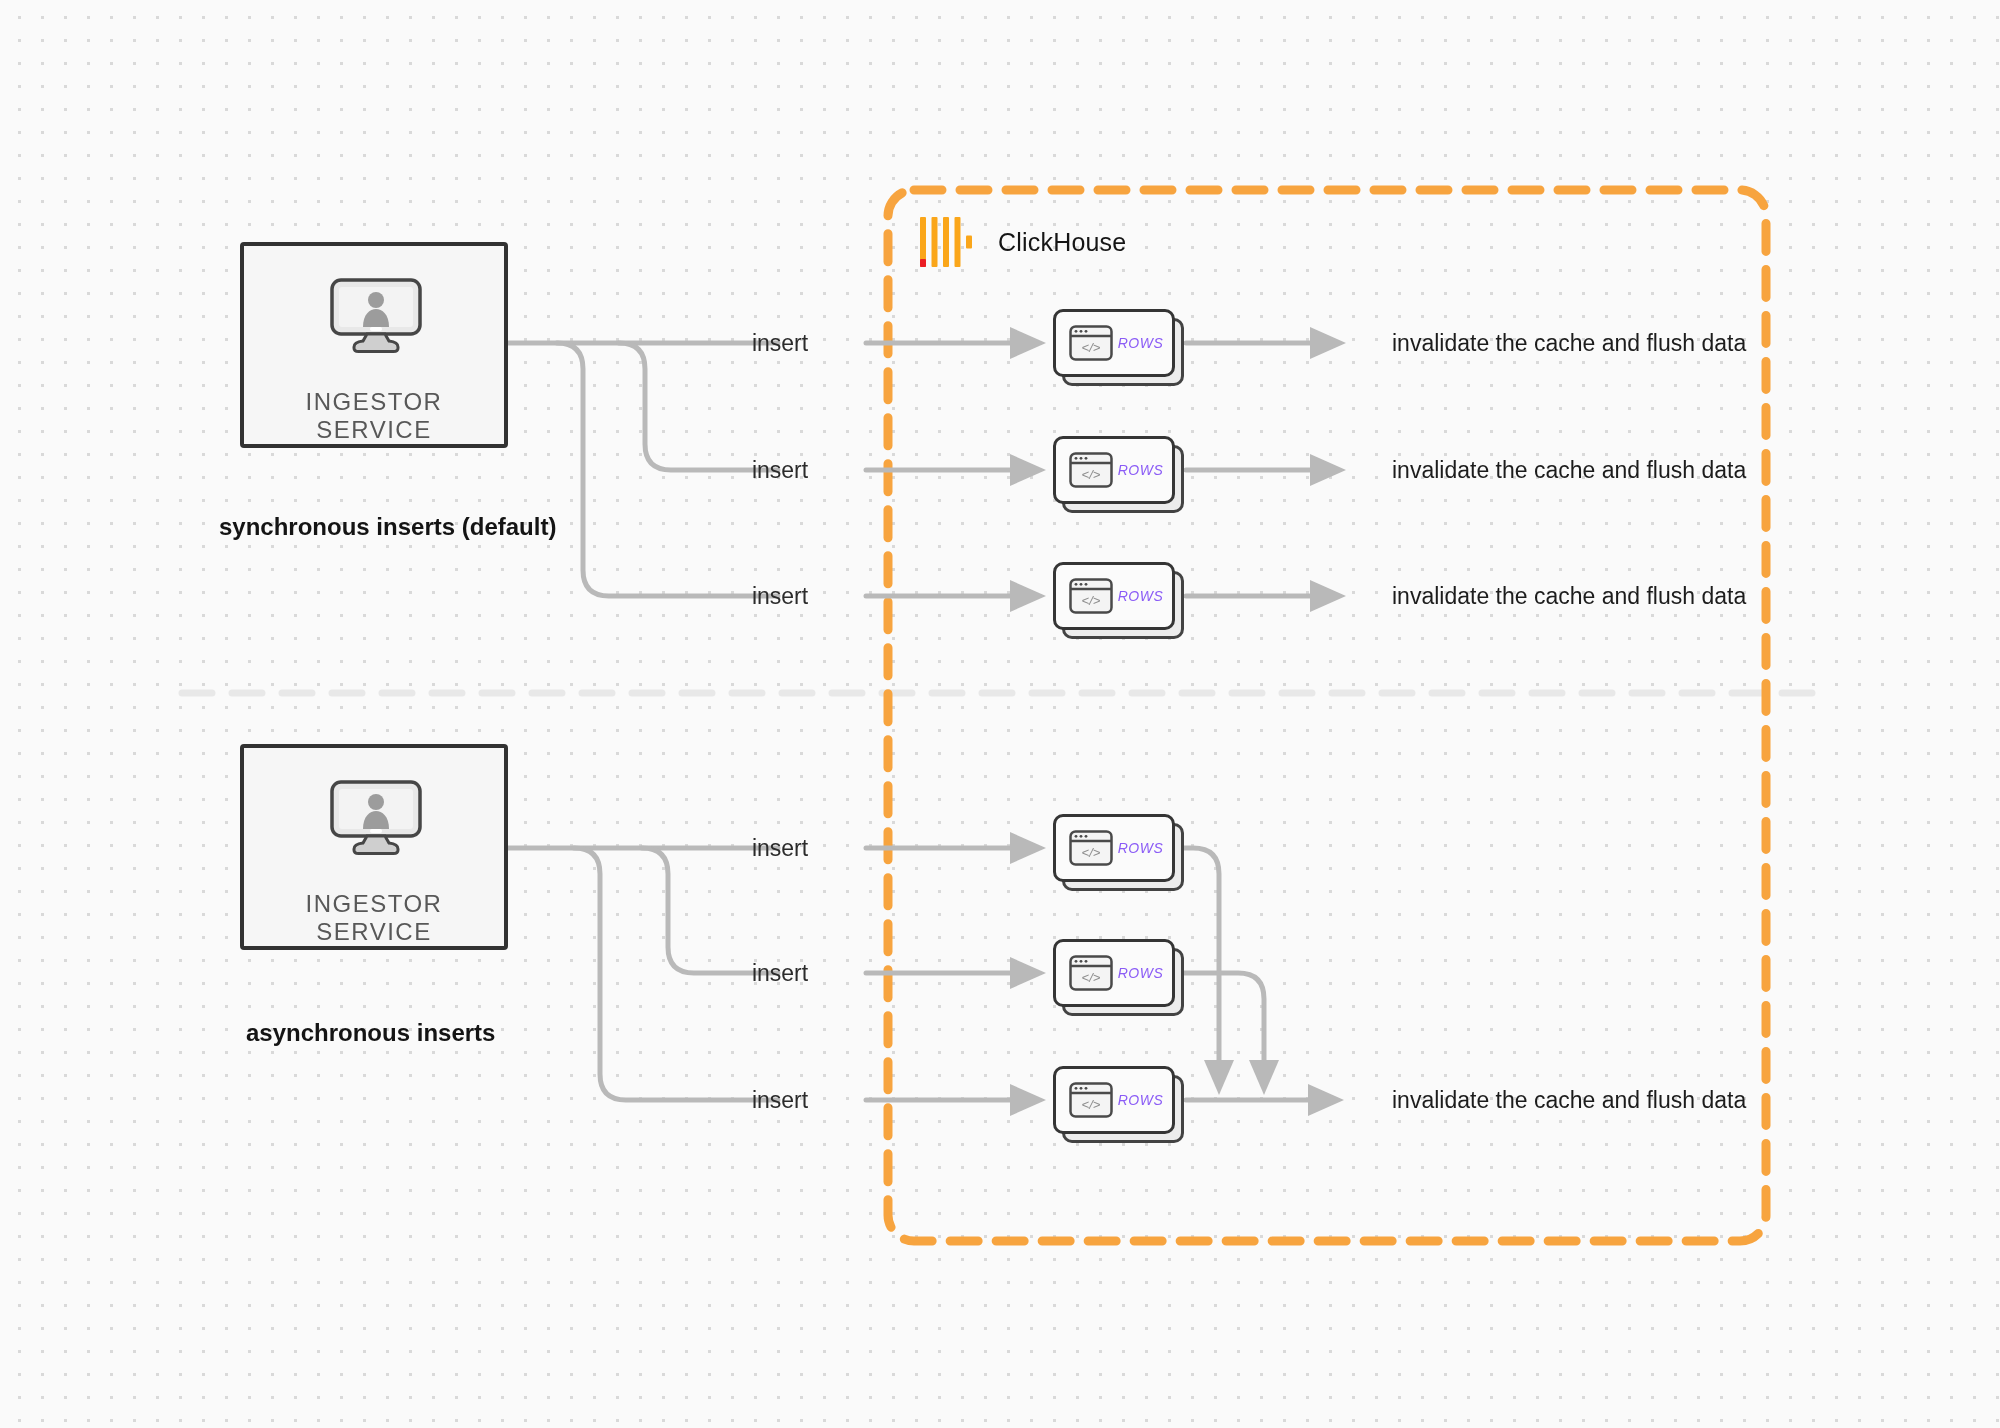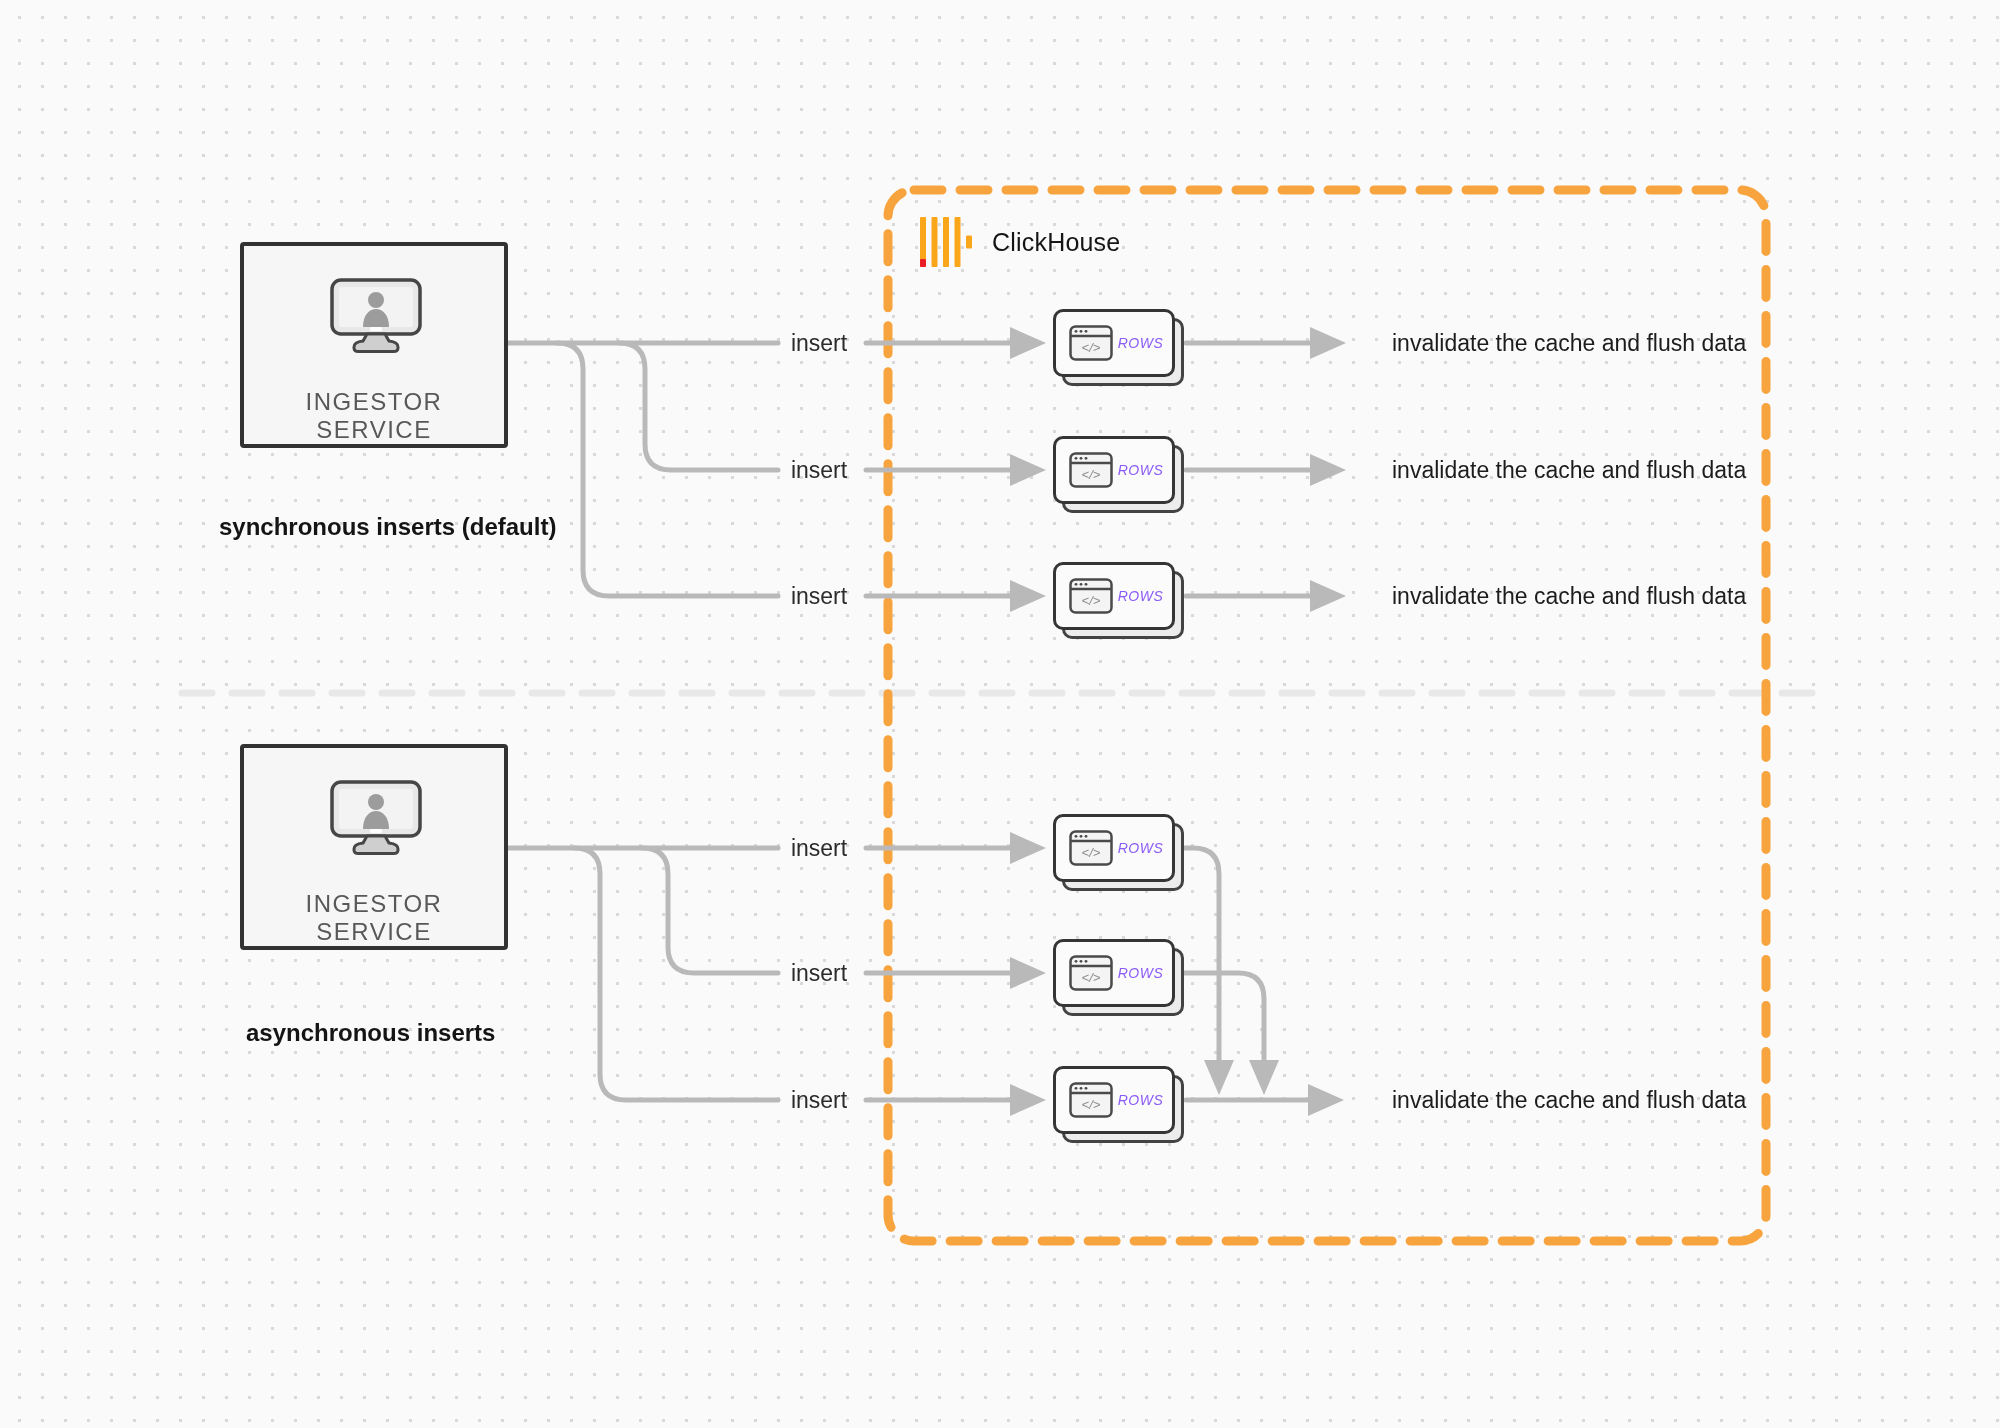--- a/index.html
+++ b/index.html
@@ -17,21 +17,21 @@
   }
   .monitor-icon{position:absolute;left:86px;top:32px;}
   .ingestor-label{
     position:absolute;left:0;right:0;top:142px;text-align:center;
     font-size:24px;letter-spacing:1.5px;color:#585858;
   }
   .caption{
     position:absolute;font-size:24px;font-weight:700;color:#141414;z-index:2;white-space:nowrap;
   }
   .insert-label{
-    position:absolute;left:768px;width:102px;height:34px;line-height:34px;
+    position:absolute;left:729px;width:102px;height:34px;line-height:34px;
     text-align:center;font-size:23px;color:#2b2b2b;z-index:2;
   }
   .result-label{
     position:absolute;left:1392px;height:34px;line-height:34px;
     font-size:23px;color:#1c1c1c;z-index:2;white-space:nowrap;
   }
   .rows-card{position:absolute;width:122px;height:68px;z-index:2;}
   .rows-card .card-shadow{
     position:absolute;left:9px;top:9px;width:122px;height:68px;box-sizing:border-box;
     background:#ececec;border:3px solid #434343;border-radius:10px;
@@ -40,21 +40,21 @@
     position:absolute;left:0;top:0;width:122px;height:68px;box-sizing:border-box;
     background:#fbfbfb;border:3px solid #353535;border-radius:10px;
     display:flex;align-items:center;
   }
   .rows-card .winicon{margin-left:13px;flex:0 0 auto;}
   .rows-card .rows-label{
     flex:1;text-align:center;font-size:14px;font-style:italic;font-weight:500;
     letter-spacing:0.5px;color:#8b5cf6;padding-right:4px;
   }
   .ch-header{position:absolute;left:918px;top:216px;height:52px;display:flex;align-items:center;z-index:2;}
-  .ch-label{margin-left:18px;font-size:25px;font-weight:500;color:#151515;letter-spacing:0.2px;}
+  .ch-label{margin-left:24px;font-size:25px;font-weight:500;color:#151515;letter-spacing:0.2px;}
 </style>
 </head>
 <body>
 
 <div id="canvas">
 
   <svg id="wires" width="2000" height="1428" viewBox="0 0 2000 1428">
 
     <path d="M182 693 H1817" fill="none" stroke="#e8e8e8" stroke-width="7" stroke-dasharray="30 20" stroke-linecap="round"></path>
 

